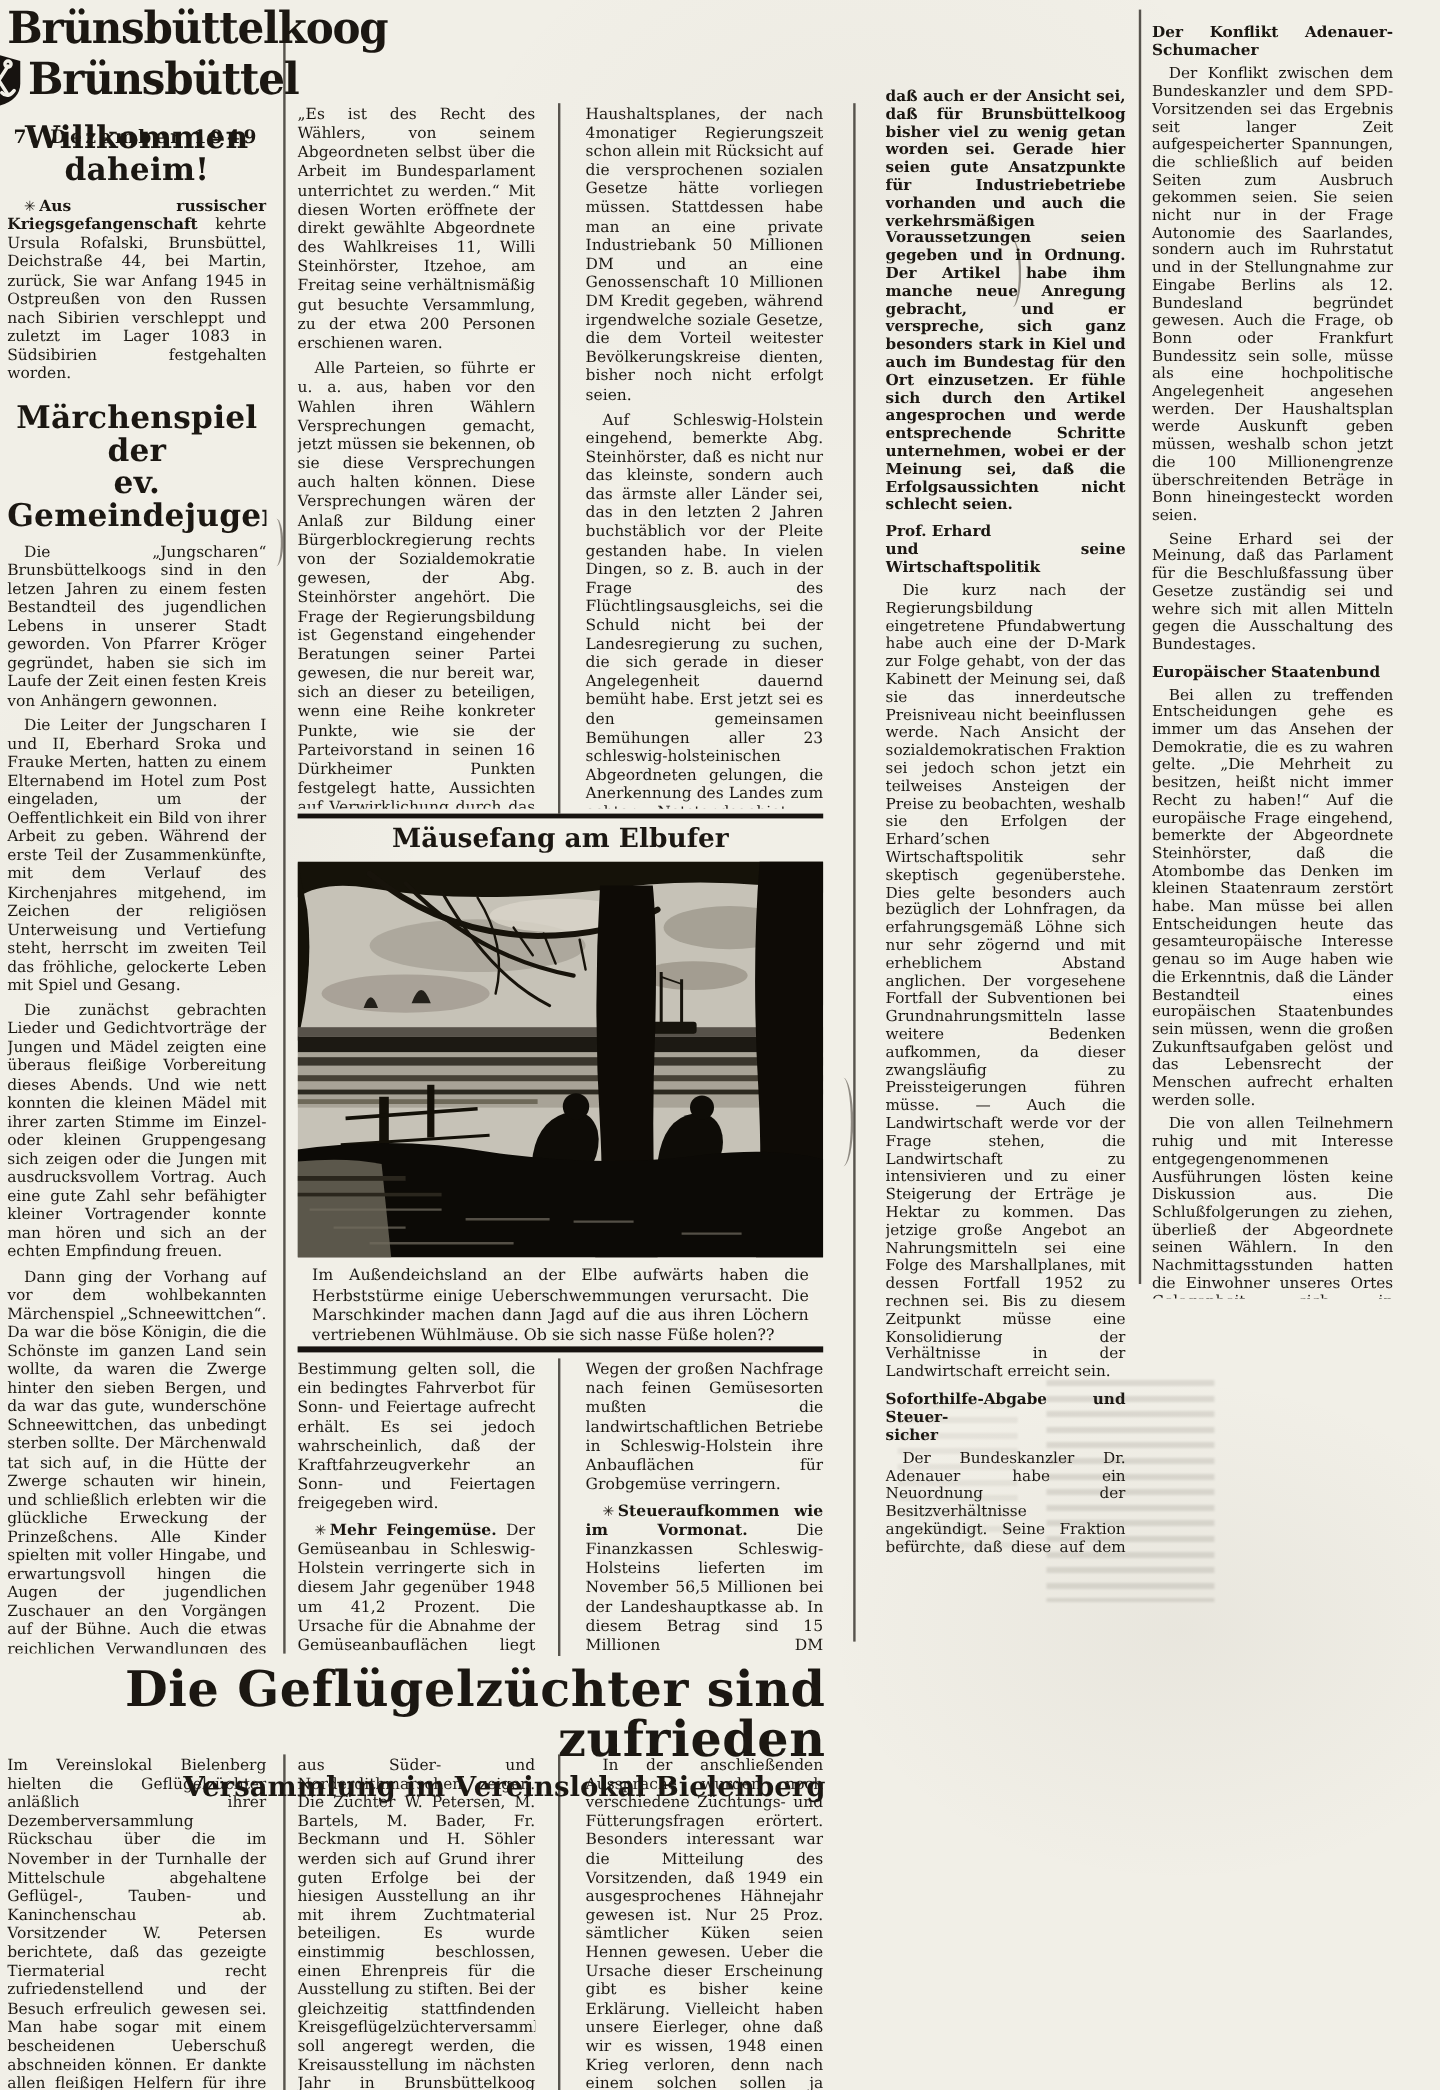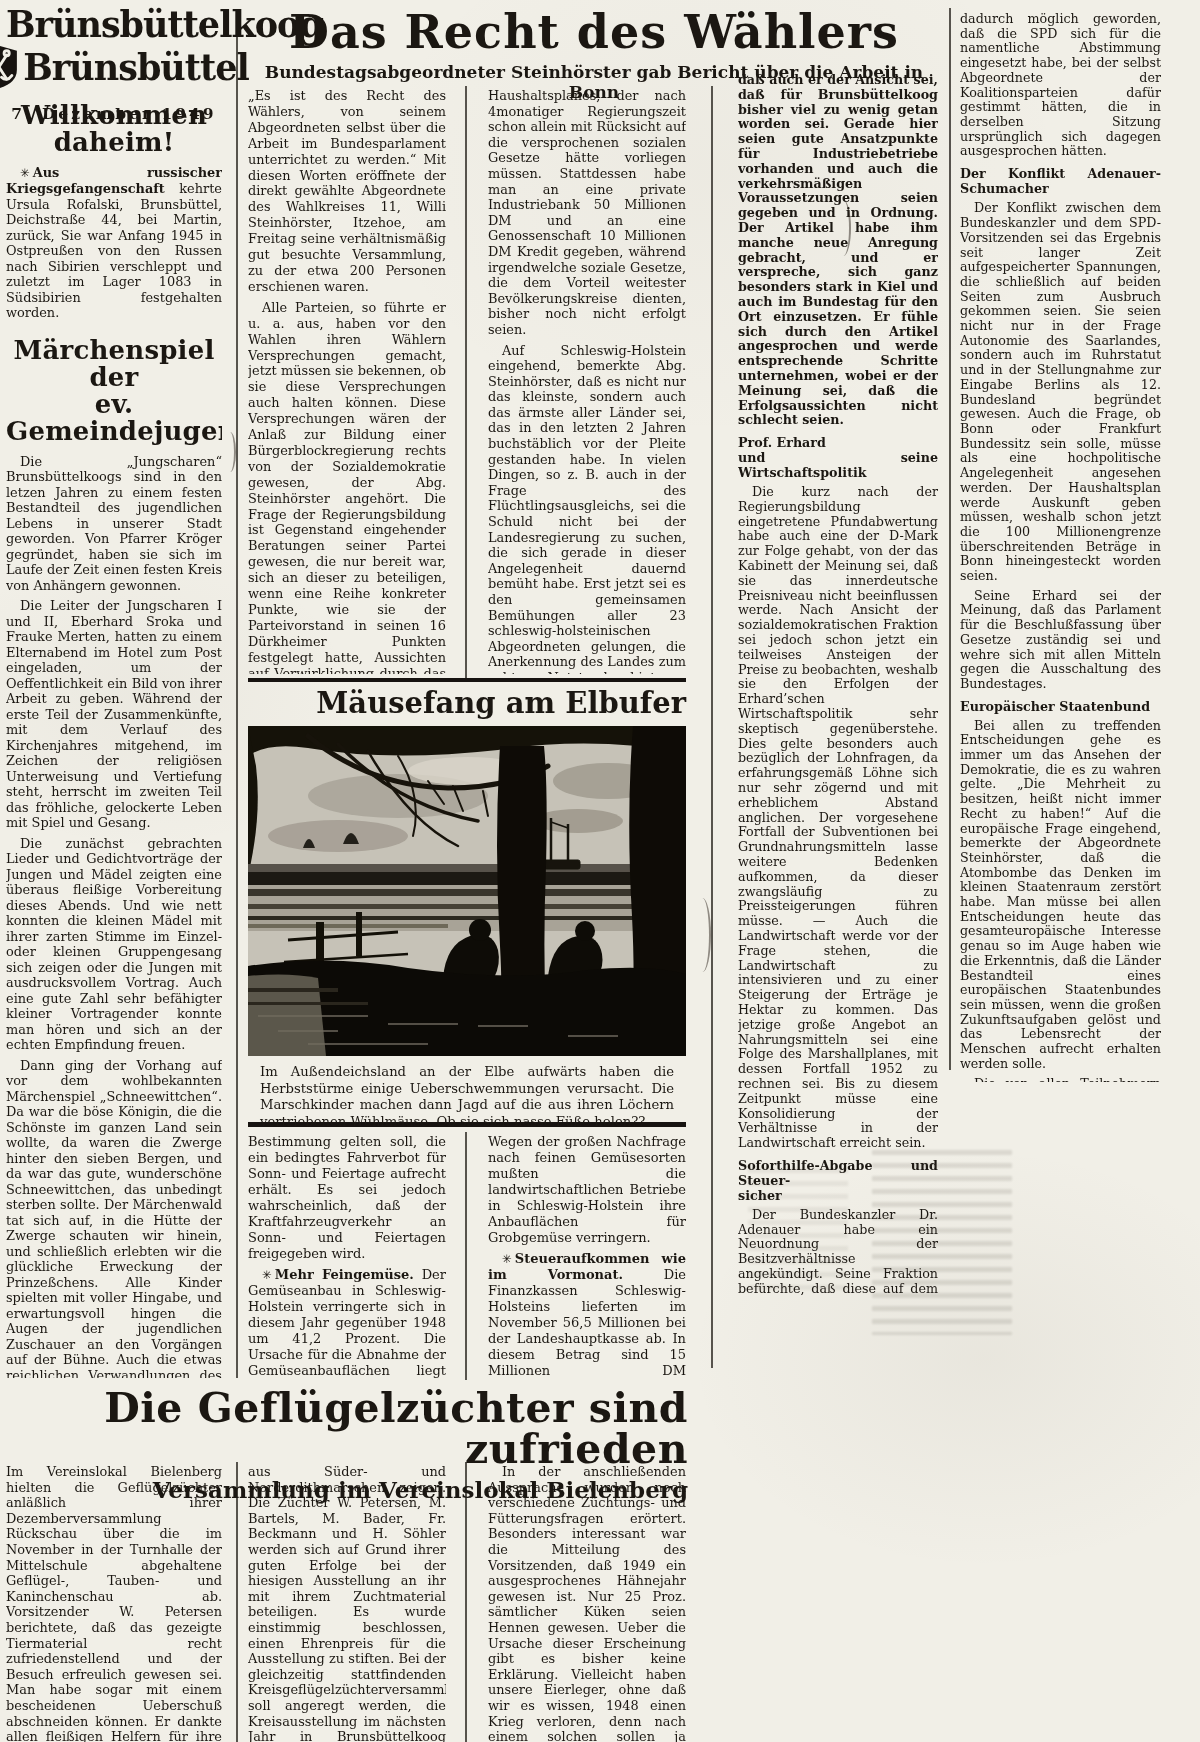--- a/index.html
+++ b/index.html
@@ -49,21 +49,21 @@
   .main-head h1 { margin:0; font-size:46px; line-height:1.05; font-weight:bold; letter-spacing:1px; }
   .main-head h2 { margin:6px 0 0; font-size:17px; font-weight:bold; }
 
   .colA { left:248px; top:88px;  width:198px; height:586px; font-size:12.9px; line-height:15.9px; }
   .colB { left:488px; top:88px;  width:198px; height:586px; font-size:12.9px; line-height:15.6px; }
   .colC { left:738px; top:73px;  width:200px; height:1222px; font-size:12.7px; line-height:14.8px; }
   .colD { left:960px; top:12px;  width:201px; height:1070px; font-size:12.7px; line-height:14.7px; }
 
   
   .photo-feature { left:248px; top:684px; width:438px; }
-  .photo-title { text-align:right; font-weight:bold; font-size:29px; margin:2px 0 6px; }
+  .photo-title { text-align:center; font-weight:bold; font-size:22px; margin:2px 0 6px; }
   .photo-frame { width:438px; height:330px; display:block; }
   .photo-caption { margin-top:8px; padding:0 12px; font-size:13.2px; line-height:16.5px;
                    text-align:justify; hyphens:auto; }
 
   
   .newsA { left:248px; top:1134px; width:198px; height:246px; font-size:13px; line-height:16px; }
   .newsB { left:488px; top:1134px; width:198px; height:246px; font-size:13px; line-height:16px; }
 
   
   .poultry-head { left:40px; top:1388px; width:648px; text-align:right; }
@@ -122,24 +122,20 @@
 
     <p class="head-lg" style="margin-top:16px !important; margin-bottom:0 !important;">Märchenspiel der</p>
     <p class="head-lg" style="margin-top:0 !important;">ev. Gemeindejugend</p>
     <p>Die „Jungscharen“ Brunsbüttelkoogs sind in den letzen Jahren zu einem festen Bestandteil des jugendlichen Lebens in unserer Stadt geworden. Von Pfarrer Kröger gegründet, haben sie sich im Laufe der Zeit einen festen Kreis von Anhängern gewonnen.</p>
     <p>Die Leiter der Jungscharen I und II, Eberhard Sroka und Frauke Merten, hatten zu einem Elternabend im Hotel zum Post eingeladen, um der Oeffentlichkeit ein Bild von ihrer Arbeit zu geben. Während der erste Teil der Zusammenkünfte, mit dem Verlauf des Kirchenjahres mitgehend, im Zeichen der religiösen Unterweisung und Vertiefung steht, herrscht im zweiten Teil das fröhliche, gelockerte Leben mit Spiel und Gesang.</p>
     <p>Die zunächst gebrachten Lieder und Gedichtvorträge der Jungen und Mädel zeigten eine überaus fleißige Vorbereitung dieses Abends. Und wie nett konnten die kleinen Mädel mit ihrer zarten Stimme im Einzel- oder kleinen Gruppengesang sich zeigen oder die Jungen mit ausdrucksvollem Vortrag. Auch eine gute Zahl sehr befähigter kleiner Vortragender konnte man hören und sich an der echten Empfindung freuen.</p>
     <p>Dann ging der Vorhang auf vor dem wohlbekannten Märchenspiel „Schneewittchen“. Da war die böse Königin, die die Schönste im ganzen Land sein wollte, da waren die Zwerge hinter den sieben Bergen, und da war das gute, wunderschöne Schneewittchen, das unbedingt sterben sollte. Der Märchenwald tat sich auf, in die Hütte der Zwerge schauten wir hinein, und schließlich erlebten wir die glückliche Erweckung der Prinzeßchens. Alle Kinder spielten mit voller Hingabe, und erwartungsvoll hingen die Augen der jugendlichen Zuschauer an den Vorgängen auf der Bühne. Auch die etwas reichlichen Verwandlungen des Bildes störten nicht den guten Gesamteindruck, für den die zahlreichen Besucher mit vielem, herzlichen Beifall dankten.</p>
 
   </div>
 
-  <div class="abs main-head">
-    <h1>Das Recht des Wählers</h1>
-    <h2>Bundestagsabgeordneter Steinhörster gab Bericht über die Arbeit in Bonn</h2>
-  </div>
 
   <div class="col colA">
     <p class="cont">„Es ist des Recht des Wählers, von seinem Abgeordneten selbst über die Arbeit im Bundesparlament unterrichtet zu werden.“ Mit diesen Worten eröffnete der direkt gewählte Abgeordnete des Wahlkreises 11, Willi Steinhörster, Itzehoe, am Freitag seine verhältnismäßig gut besuchte Versammlung, zu der etwa 200 Personen erschienen waren.</p>
     <p>Alle Parteien, so führte er u. a. aus, haben vor den Wahlen ihren Wählern Versprechungen gemacht, jetzt müssen sie bekennen, ob sie diese Versprechungen auch halten können. Diese Versprechungen wären der Anlaß zur Bildung einer Bürgerblockregierung rechts von der Sozialdemokratie gewesen, der Abg. Steinhörster angehört. Die Frage der Regierungsbildung ist Gegenstand eingehender Beratungen seiner Partei gewesen, die nur bereit war, sich an dieser zu beteiligen, wenn eine Reihe konkreter Punkte, wie sie der Parteivorstand in seinen 16 Dürkheimer Punkten festgelegt hatte, Aussichten auf Verwirklichung durch das Kabinett gehabt hätte. Da das nicht der Fall war, habe man es abgelehnt, sich an dieser Regierung zu beteiligen. Die Zusammensetzung der Ministerien berge bereits den Keim starker Kompromisse und Zugeständnisse in sich, als deren sichtbarstes Zeichen schon die Bildung von 13 Ministerien angesehen werden müsse statt der ursprünglich vorgesehenen 9. — Der Redner bemängelte sodann das Fehlen eines</p>
   </div>
 
   <div class="col colB">
     <p class="cont">Haushaltsplanes, der nach 4monatiger Regierungszeit schon allein mit Rücksicht auf die versprochenen sozialen Gesetze hätte vorliegen müssen. Stattdessen habe man an eine private Industriebank 50 Millionen DM und an eine Genossenschaft 10 Millionen DM Kredit gegeben, während irgendwelche soziale Gesetze, die dem Vorteil weitester Bevölkerungskreise dienten, bisher noch nicht erfolgt seien.</p>
     <p>Auf Schleswig-Holstein eingehend, bemerkte Abg. Steinhörster, daß es nicht nur das kleinste, sondern auch das ärmste aller Länder sei, das in den letzten 2 Jahren buchstäblich vor der Pleite gestanden habe. In vielen Dingen, so z. B. auch in der Frage des Flüchtlingsausgleichs, sei die Schuld nicht bei der Landesregierung zu suchen, die sich gerade in dieser Angelegenheit dauernd bemüht habe. Erst jetzt sei es den gemeinsamen Bemühungen aller 23 schleswig-holsteinischen Abgeordneten gelungen, die Anerkennung des Landes zum echten Notstandsgebiet zu erreichen. Damit steigen die Aussichten auf eine Besserung der wirtschaftlichen Verhältnisse.</p>
 
@@ -147,21 +143,20 @@
 
   <div class="col colC">
     <p class="cont bold">daß auch er der Ansicht sei, daß für Brunsbüttelkoog bisher viel zu wenig getan worden sei. Gerade hier seien gute Ansatzpunkte für Industriebetriebe vorhanden und auch die verkehrsmäßigen Voraussetzungen seien gegeben und in Ordnung. Der Artikel habe ihm manche neue Anregung gebracht, und er verspreche, sich ganz besonders stark in Kiel und auch im Bundestag für den Ort einzusetzen. Er fühle sich durch den Artikel angesprochen und werde entsprechende Schritte unternehmen, wobei er der Meinung sei, daß die Erfolgsaussichten nicht schlecht seien.</p>
     <p class="subhead"><span>Prof. Erhard</span><br><span>und seine Wirtschaftspolitik</span></p>
     <p>Die kurz nach der Regierungsbildung eingetretene Pfundabwertung habe auch eine der D-Mark zur Folge gehabt, von der das Kabinett der Meinung sei, daß sie das innerdeutsche Preisniveau nicht beeinflussen werde. Nach Ansicht der sozialdemokratischen Fraktion sei jedoch schon jetzt ein teilweises Ansteigen der Preise zu beobachten, weshalb sie den Erfolgen der Erhard’schen Wirtschaftspolitik sehr skeptisch gegenüberstehe. Dies gelte besonders auch bezüglich der Lohnfragen, da erfahrungsgemäß Löhne sich nur sehr zögernd und mit erheblichem Abstand anglichen. Der vorgesehene Fortfall der Subventionen bei Grundnahrungsmitteln lasse weitere Bedenken aufkommen, da dieser zwangsläufig zu Preissteigerungen führen müsse. — Auch die Landwirtschaft werde vor der Frage stehen, die Landwirtschaft zu intensivieren und zu einer Steigerung der Erträge je Hektar zu kommen. Das jetzige große Angebot an Nahrungsmitteln sei eine Folge des Marshallplanes, mit dessen Fortfall 1952 zu rechnen sei. Bis zu diesem Zeitpunkt müsse eine Konsolidierung der Verhältnisse in der Landwirtschaft erreicht sein.</p>
     <p class="subhead"><span>Soforthilfe-Abgabe und Steuer-</span><br><span>sicher</span></p>
     <p>Der Bundeskanzler Dr. Adenauer habe ein Neuordnung der Besitzverhältnisse angekündigt. Seine Fraktion befürchte, daß diese auf dem Rücken des kleinen Mannes ausgetragen werden solle. Schon jetzt seien Anzeichen dafür vorhanden, daß große Betriebe den Versuch machten, eine Stundung der Soforthilfeabgabe auf den Lastenausgleich zu erreichen. Er verstehe unter Lastenausgleich eine Beteiligung aller Kreise, besonders aber der finanziell gut dastehenden, an der Aufbringung der Mittel. — Die Auszahlung der Haushaltshilfe aus dem Soforthilfegesetz noch vor Weihnachten sei im Bundestag nur</p>
   </div>
 
   <div class="col colD">
-    <p class="cont">dadurch möglich geworden, daß die SPD sich für die namentliche Abstimmung eingesetzt habe, bei der selbst Abgeordnete der Koalitionsparteien dafür gestimmt hätten, die in derselben Sitzung ursprünglich sich dagegen ausgesprochen hätten.</p>
     <p class="subhead-left">Der Konflikt Adenauer-Schumacher</p>
     <p>Der Konflikt zwischen dem Bundeskanzler und dem SPD-Vorsitzenden sei das Ergebnis seit langer Zeit aufgespeicherter Spannungen, die schließlich auf beiden Seiten zum Ausbruch gekommen seien. Sie seien nicht nur in der Frage Autonomie des Saarlandes, sondern auch im Ruhrstatut und in der Stellungnahme zur Eingabe Berlins als 12. Bundesland begründet gewesen. Auch die Frage, ob Bonn oder Frankfurt Bundessitz sein solle, müsse als eine hochpolitische Angelegenheit angesehen werden. Der Haushaltsplan werde Auskunft geben müssen, weshalb schon jetzt die 100 Millionengrenze überschreitenden Beträge in Bonn hineingesteckt worden seien.</p>
     <p>Seine Erhard sei der Meinung, daß das Parlament für die Beschlußfassung über Gesetze zuständig sei und wehre sich mit allen Mitteln gegen die Ausschaltung des Bundestages.</p>
     <p class="subhead">Europäischer Staatenbund</p>
     <p>Bei allen zu treffenden Entscheidungen gehe es immer um das Ansehen der Demokratie, die es zu wahren gelte. „Die Mehrheit zu besitzen, heißt nicht immer Recht zu haben!“ Auf die europäische Frage eingehend, bemerkte der Abgeordnete Steinhörster, daß die Atombombe das Denken im kleinen Staatenraum zerstört habe. Man müsse bei allen Entscheidungen heute das gesamteuropäische Interesse genau so im Auge haben wie die Erkenntnis, daß die Länder Bestandteil eines europäischen Staatenbundes sein müssen, wenn die großen Zukunftsaufgaben gelöst und das Lebensrecht der Menschen aufrecht erhalten werden solle.</p>
     <p>Die von allen Teilnehmern ruhig und mit Interesse entgegengenommenen Ausführungen lösten keine Diskussion aus. Die Schlußfolgerungen zu ziehen, überließ der Abgeordnete seinen Wählern. In den Nachmittagsstunden hatten die Einwohner unseres Ortes Gelegenheit, sich in persönlichen Fragen an den Abgeordneten zu wenden, jedoch wurde von dieser Möglichkeit geringer Gebrauch gemacht. Umso mehr freuen wir uns, daß der Abgeordnete auch auf die Ausführungen in unserer Zeitung einging, die ein brennendes Problem angesprochen hatten. Unser sk-Mitarbeiter hatte Herrn Steinhörster noch einige Fragen nach Schluß der Versammlung vorgelegt, zu denen dieser in Kürze Stellung nehmen wird.</p>
 
   </div>
 
   <div class="hbar" style="left:248px; top:678px; width:438px; height:4px;"></div>

